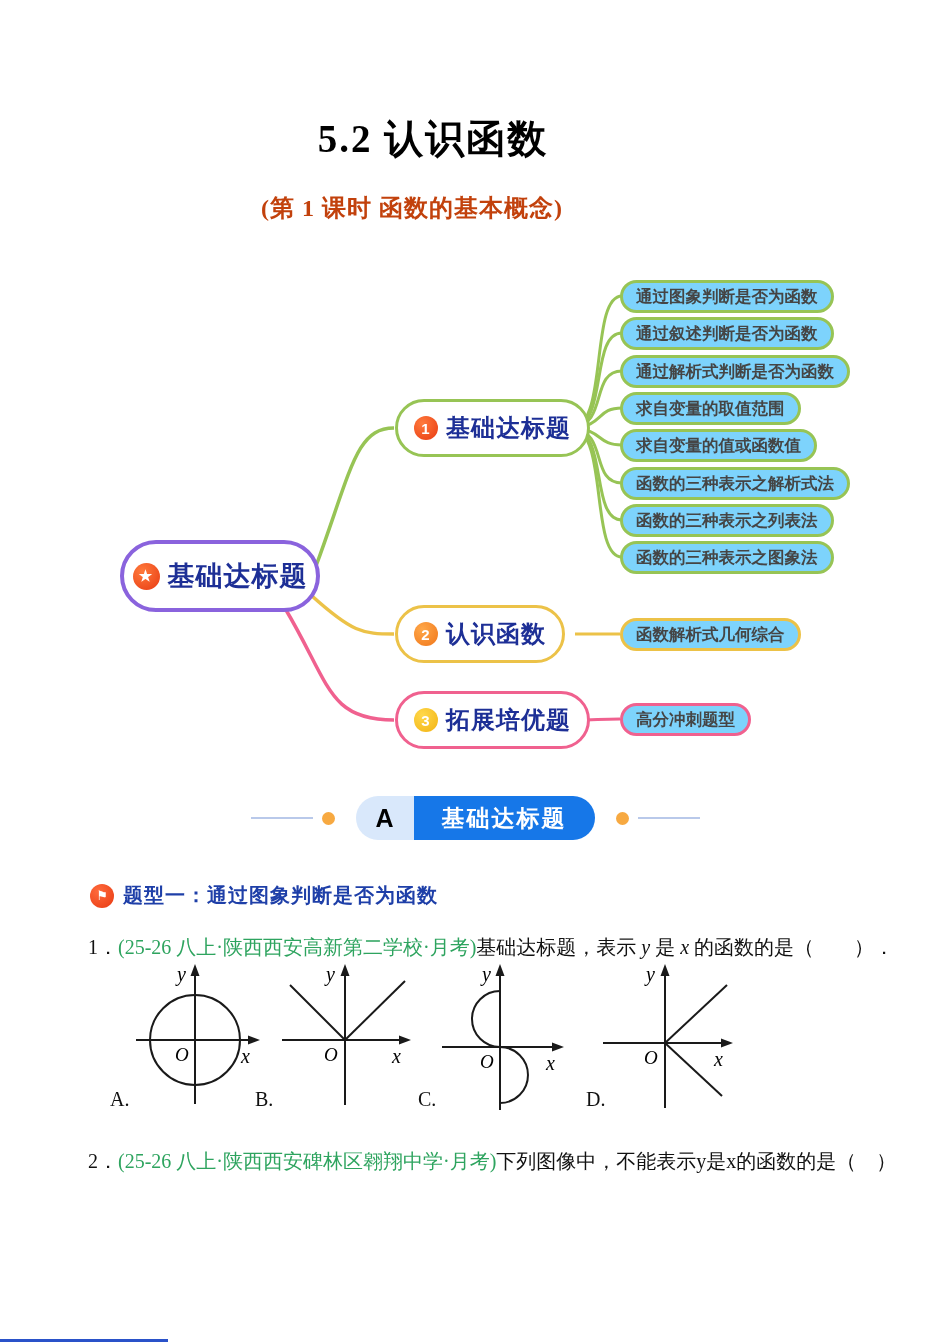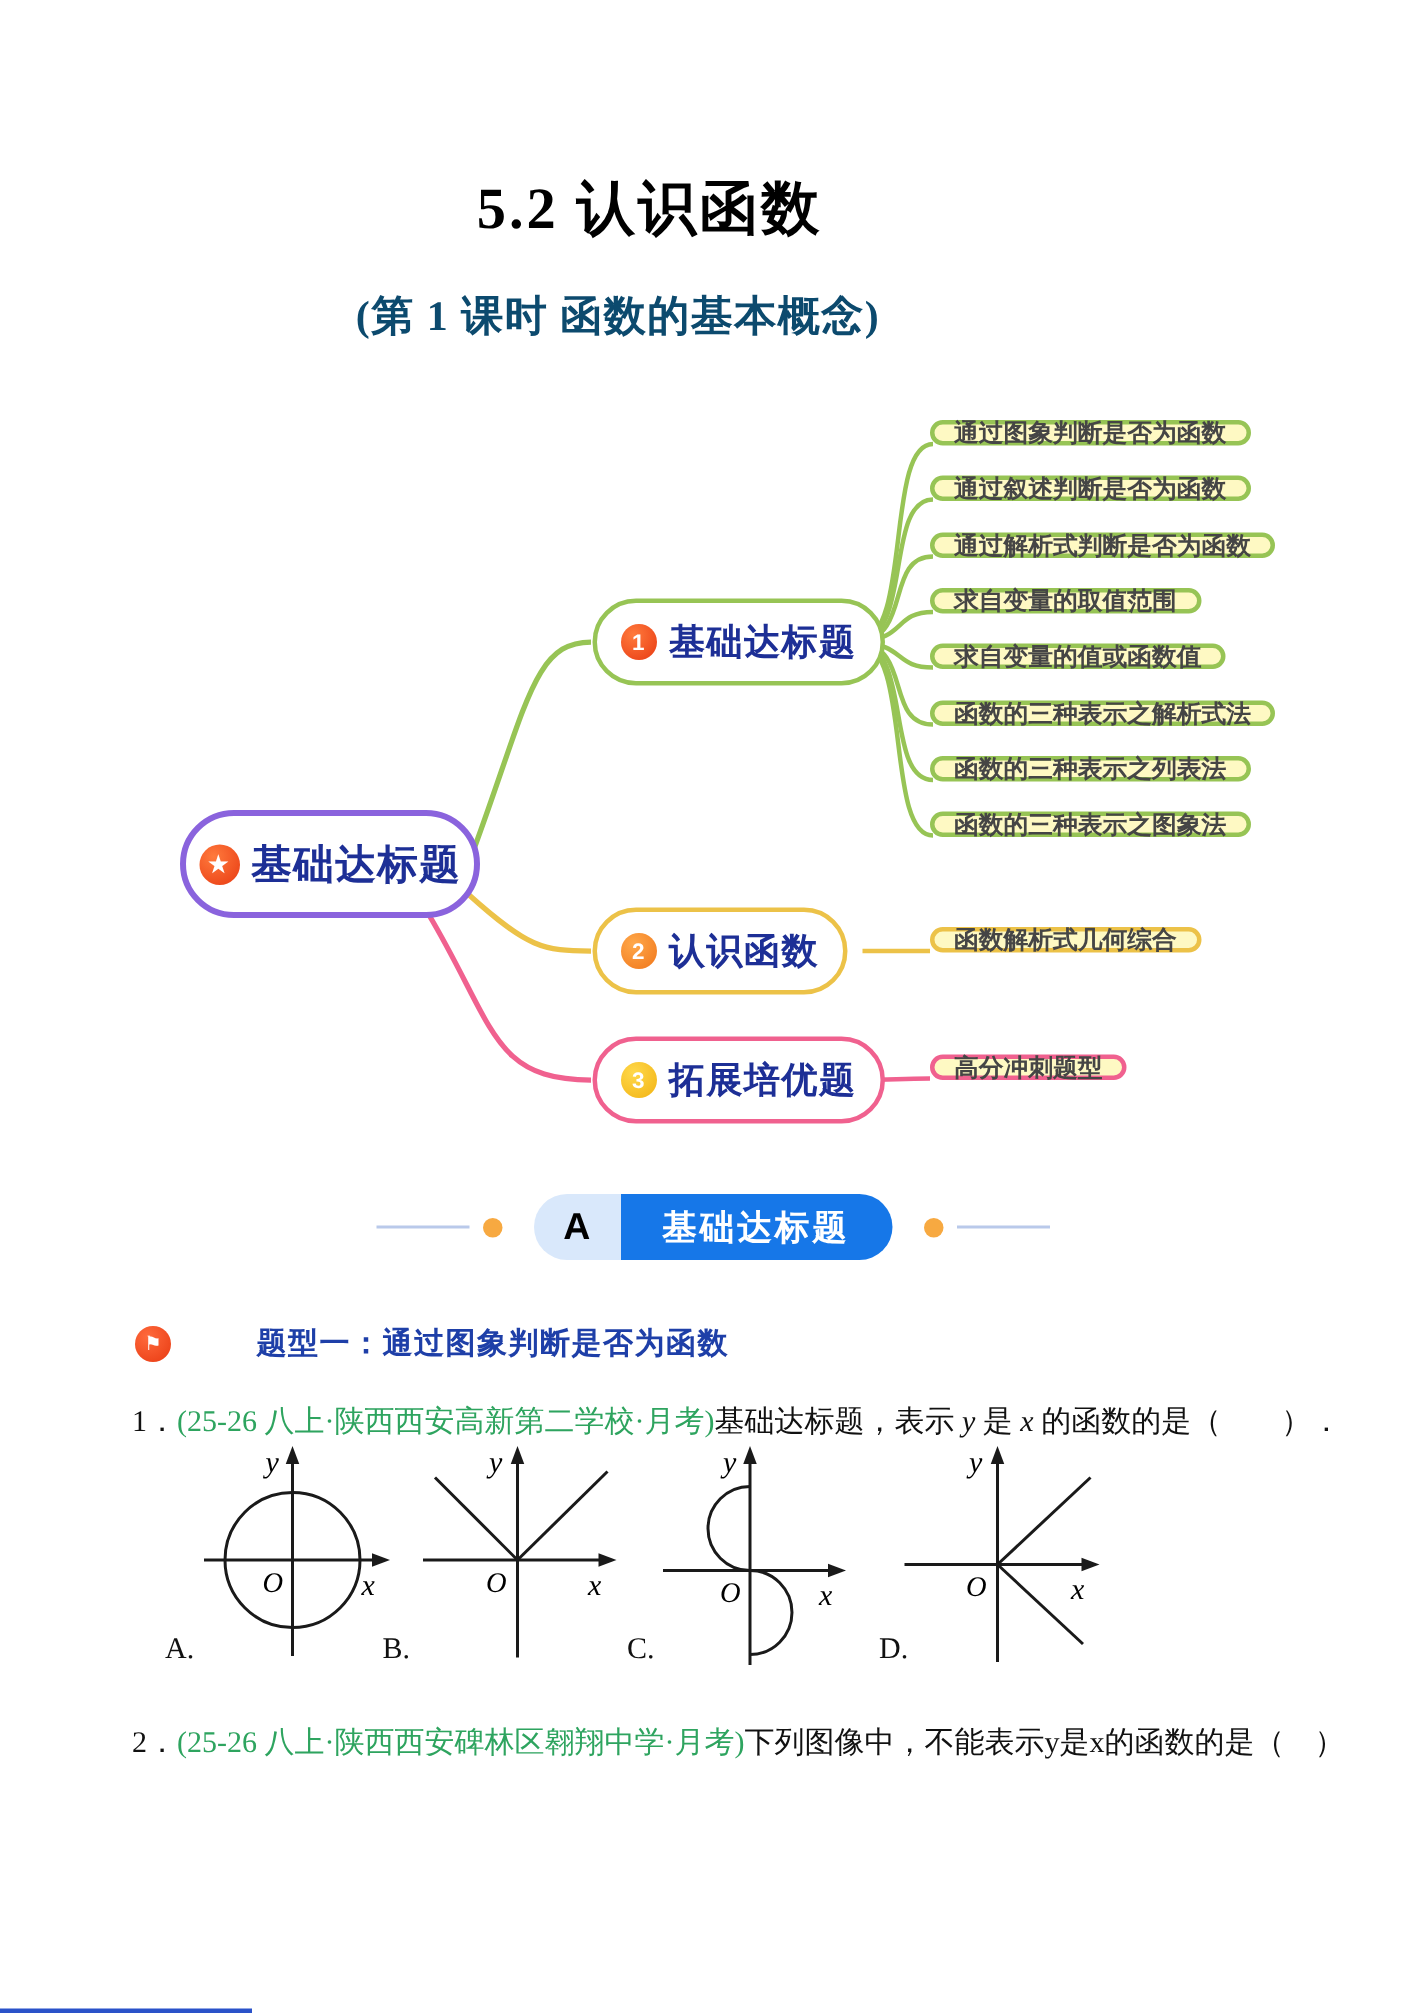--- a/index.html
+++ b/index.html
@@ -7,21 +7,21 @@
     width:950px;height:1344px;position:relative;background:#ffffff;
     font-family:"Liberation Serif",serif;color:#111;overflow:hidden;
   }
   
   .doc-title{
     position:absolute;top:112px;left:0;width:866px;text-align:center;
     font-size:39px;font-weight:bold;letter-spacing:2px;color:#000;
   }
   .doc-subtitle{
     position:absolute;top:192px;left:0;width:824px;text-align:center;
-    font-size:28px;font-weight:bold;letter-spacing:1px;color:#0c4a6e;
+    font-size:24px;font-weight:bold;letter-spacing:1px;color:#c2410c;
   }
   
   .map-svg{position:absolute;top:0;left:0;z-index:1;}
   .node{
     position:absolute;background:#fff;display:flex;align-items:center;justify-content:center;
     font-family:"Liberation Sans",sans-serif;font-weight:bold;white-space:nowrap;z-index:2;
     box-sizing:border-box;
   }
   .root-node{
     left:120px;top:540px;width:200px;height:72px;border:4px solid #8a63dd;border-radius:36px;
@@ -31,21 +31,21 @@
     height:58px;border-radius:29px;font-size:24px;color:#1d2f96;border-style:solid;border-width:3px;
     padding:0 16px;letter-spacing:1px;
   }
   .badge{
     display:inline-flex;align-items:center;justify-content:center;border-radius:50%;
     color:#fff;margin-right:8px;flex:0 0 auto;
   }
   .root-badge{width:27px;height:27px;font-size:15px;background:radial-gradient(circle at 35% 30%,#ff7a3c,#e83a12);}
   .num-badge{width:24px;height:24px;font-size:15px;}
   .leaf{
-    position:absolute;left:620px;height:17px;background:#fef9c3;border-radius:17px;
+    position:absolute;left:620px;height:33px;background:#7dd3fc;border-radius:17px;
     display:flex;align-items:center;padding:0 13px;white-space:nowrap;z-index:2;
     font-family:Liberation Serif, serif;font-weight:bold;font-size:16.5px;color:#454545;
     border:3px solid #97c455;box-sizing:border-box;
   }
   .leaf.yellow{border-color:#ecc248;}
   .leaf.pink{border-color:#f0618f;}
   
   .divider{
     position:absolute;top:795px;left:0;width:950px;height:46px;
     display:flex;align-items:center;justify-content:center;z-index:2;
@@ -60,21 +60,21 @@
   .pill-label{
     background:#1677e8;border-radius:0 22px 22px 0;padding:0 28px;display:flex;align-items:center;justify-content:center;
     font-size:23px;font-weight:bold;color:#fff;letter-spacing:2px;
   }
   
   .topic{position:absolute;top:882px;left:90px;display:flex;align-items:center;z-index:2;}
   .flag-badge{
     width:24px;height:24px;border-radius:50%;background:radial-gradient(circle at 35% 30%,#ff6a3c,#e83a12);
     color:#fff;display:flex;align-items:center;justify-content:center;font-size:13px;margin-right:9px;
   }
-  .topic-text{font-family:"Liberation Sans",sans-serif;font-size:20px;font-weight:bold;color:#1e3fa8;letter-spacing:1px;margin-left:48px;}
+  .topic-text{font-family:"Liberation Sans",sans-serif;font-size:20px;font-weight:bold;color:#1e3fa8;letter-spacing:1px;}
   
   .question{position:absolute;left:88px;font-size:20px;color:#111;z-index:2;white-space:nowrap;}
   .q1{top:934px;}
   .q2{top:1148px;text-align:right;}
   .src{color:#2ea45f;}
   .mvar{font-style:italic;font-family:"Liberation Serif",serif;}
   
   .graph{position:absolute;z-index:2;}
   .opt-label{position:absolute;font-size:20px;color:#111;z-index:2;}
   .bottom-line{position:absolute;left:0;bottom:2px;width:168px;height:3px;background:#2a52c9;}

